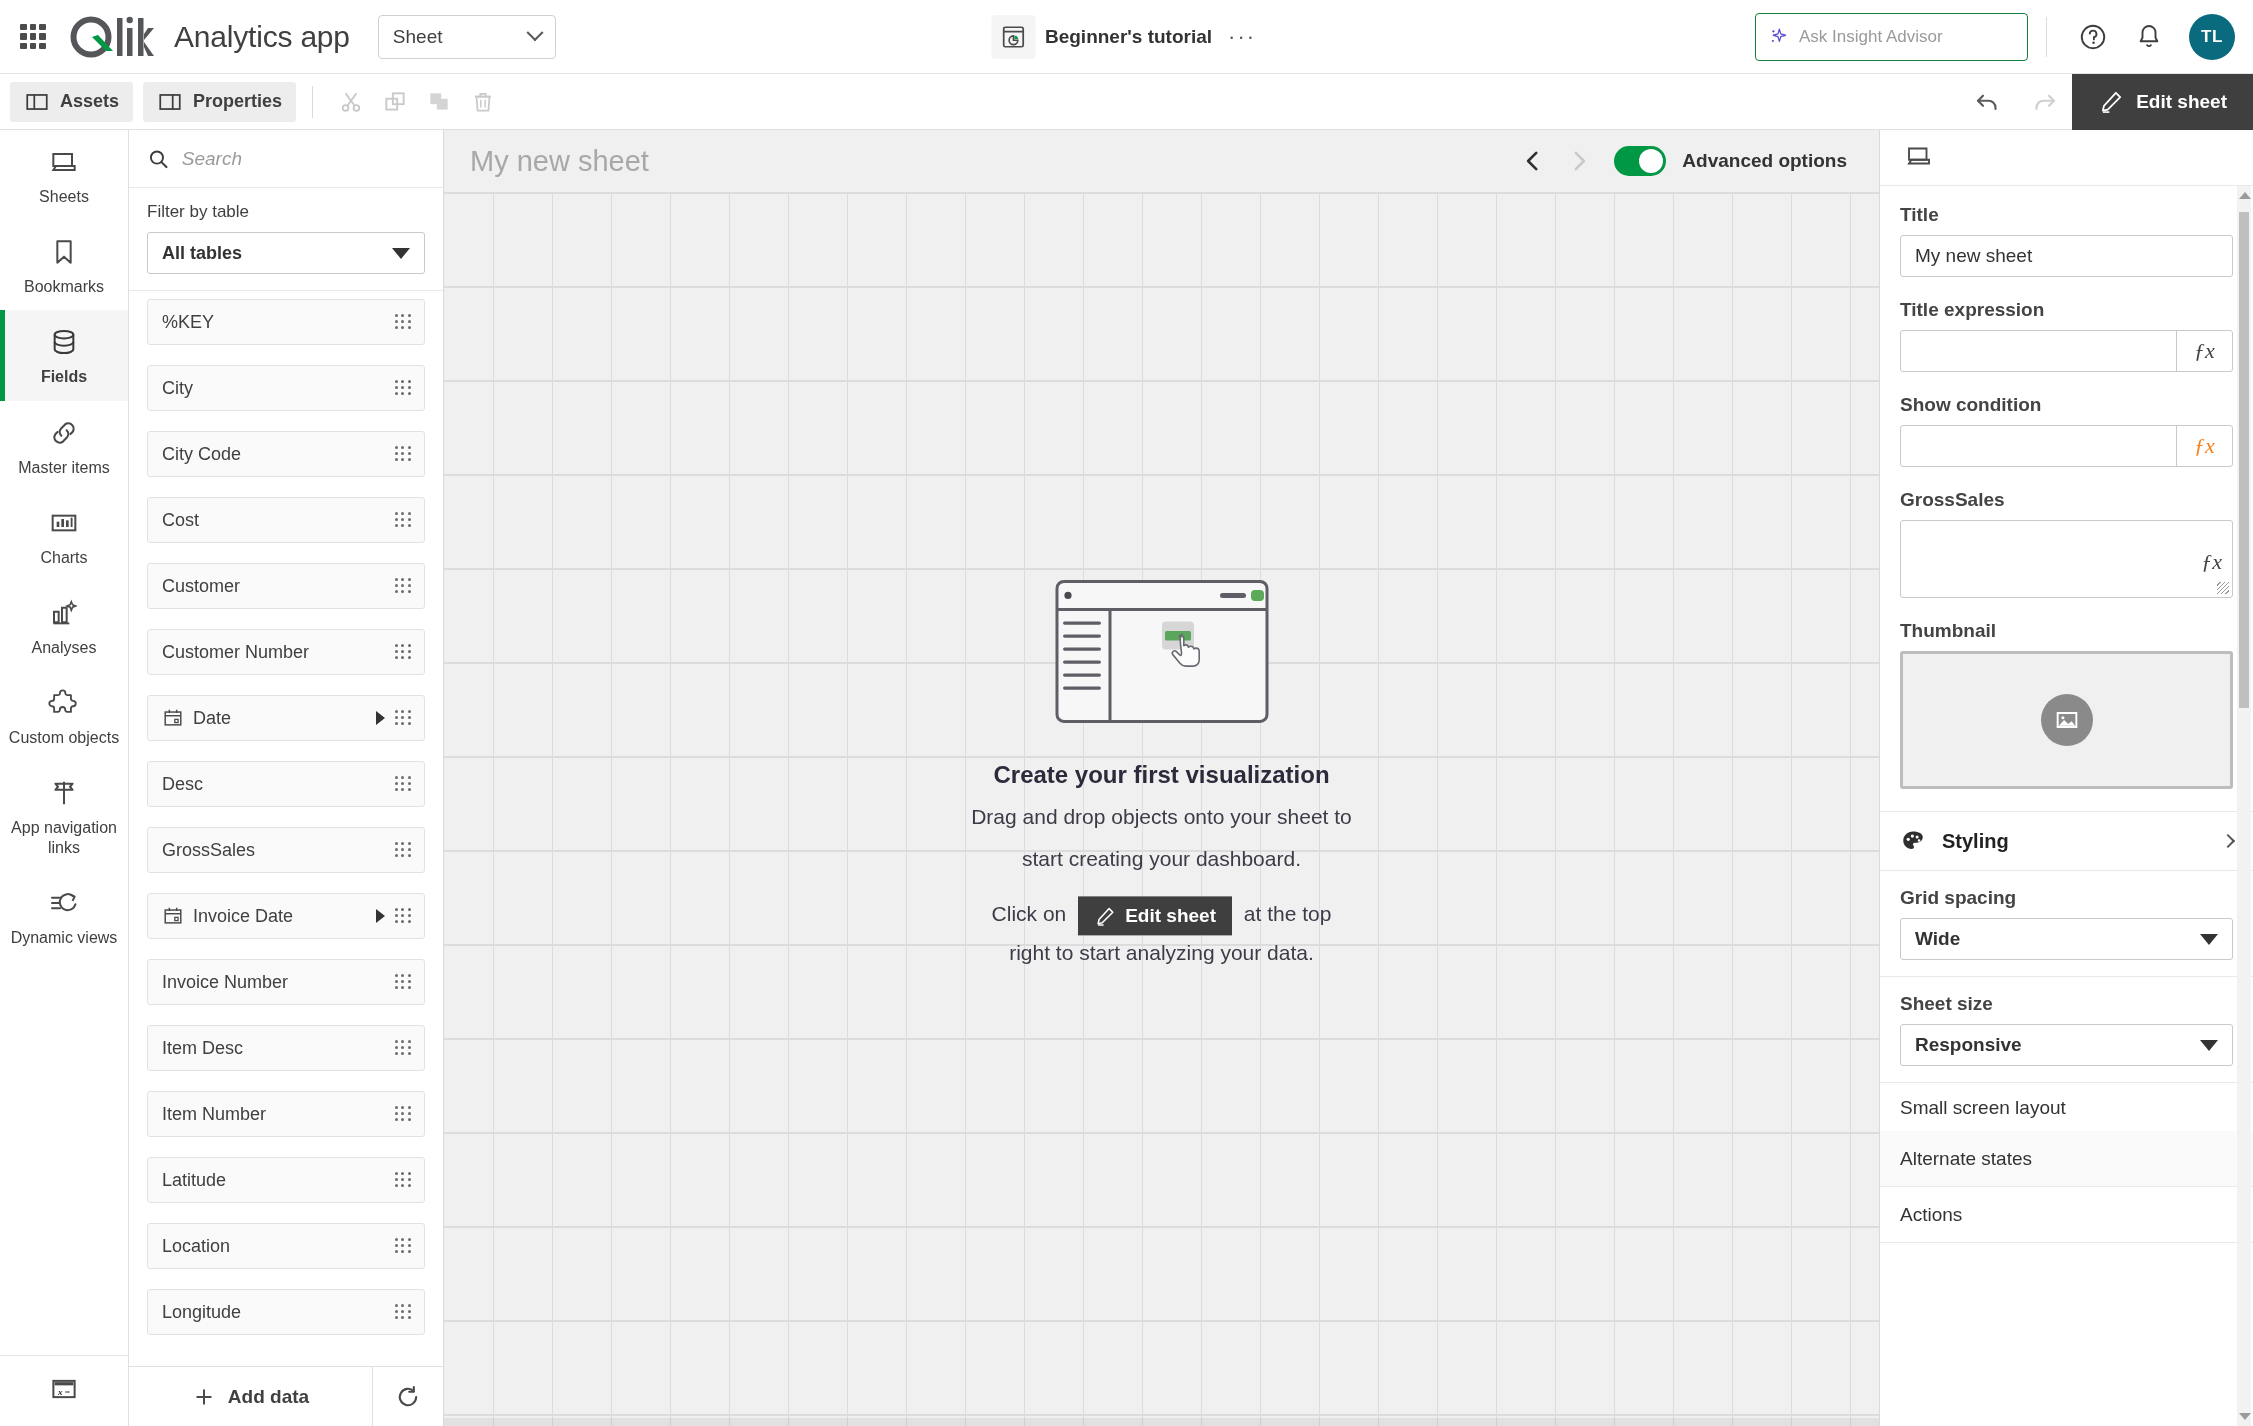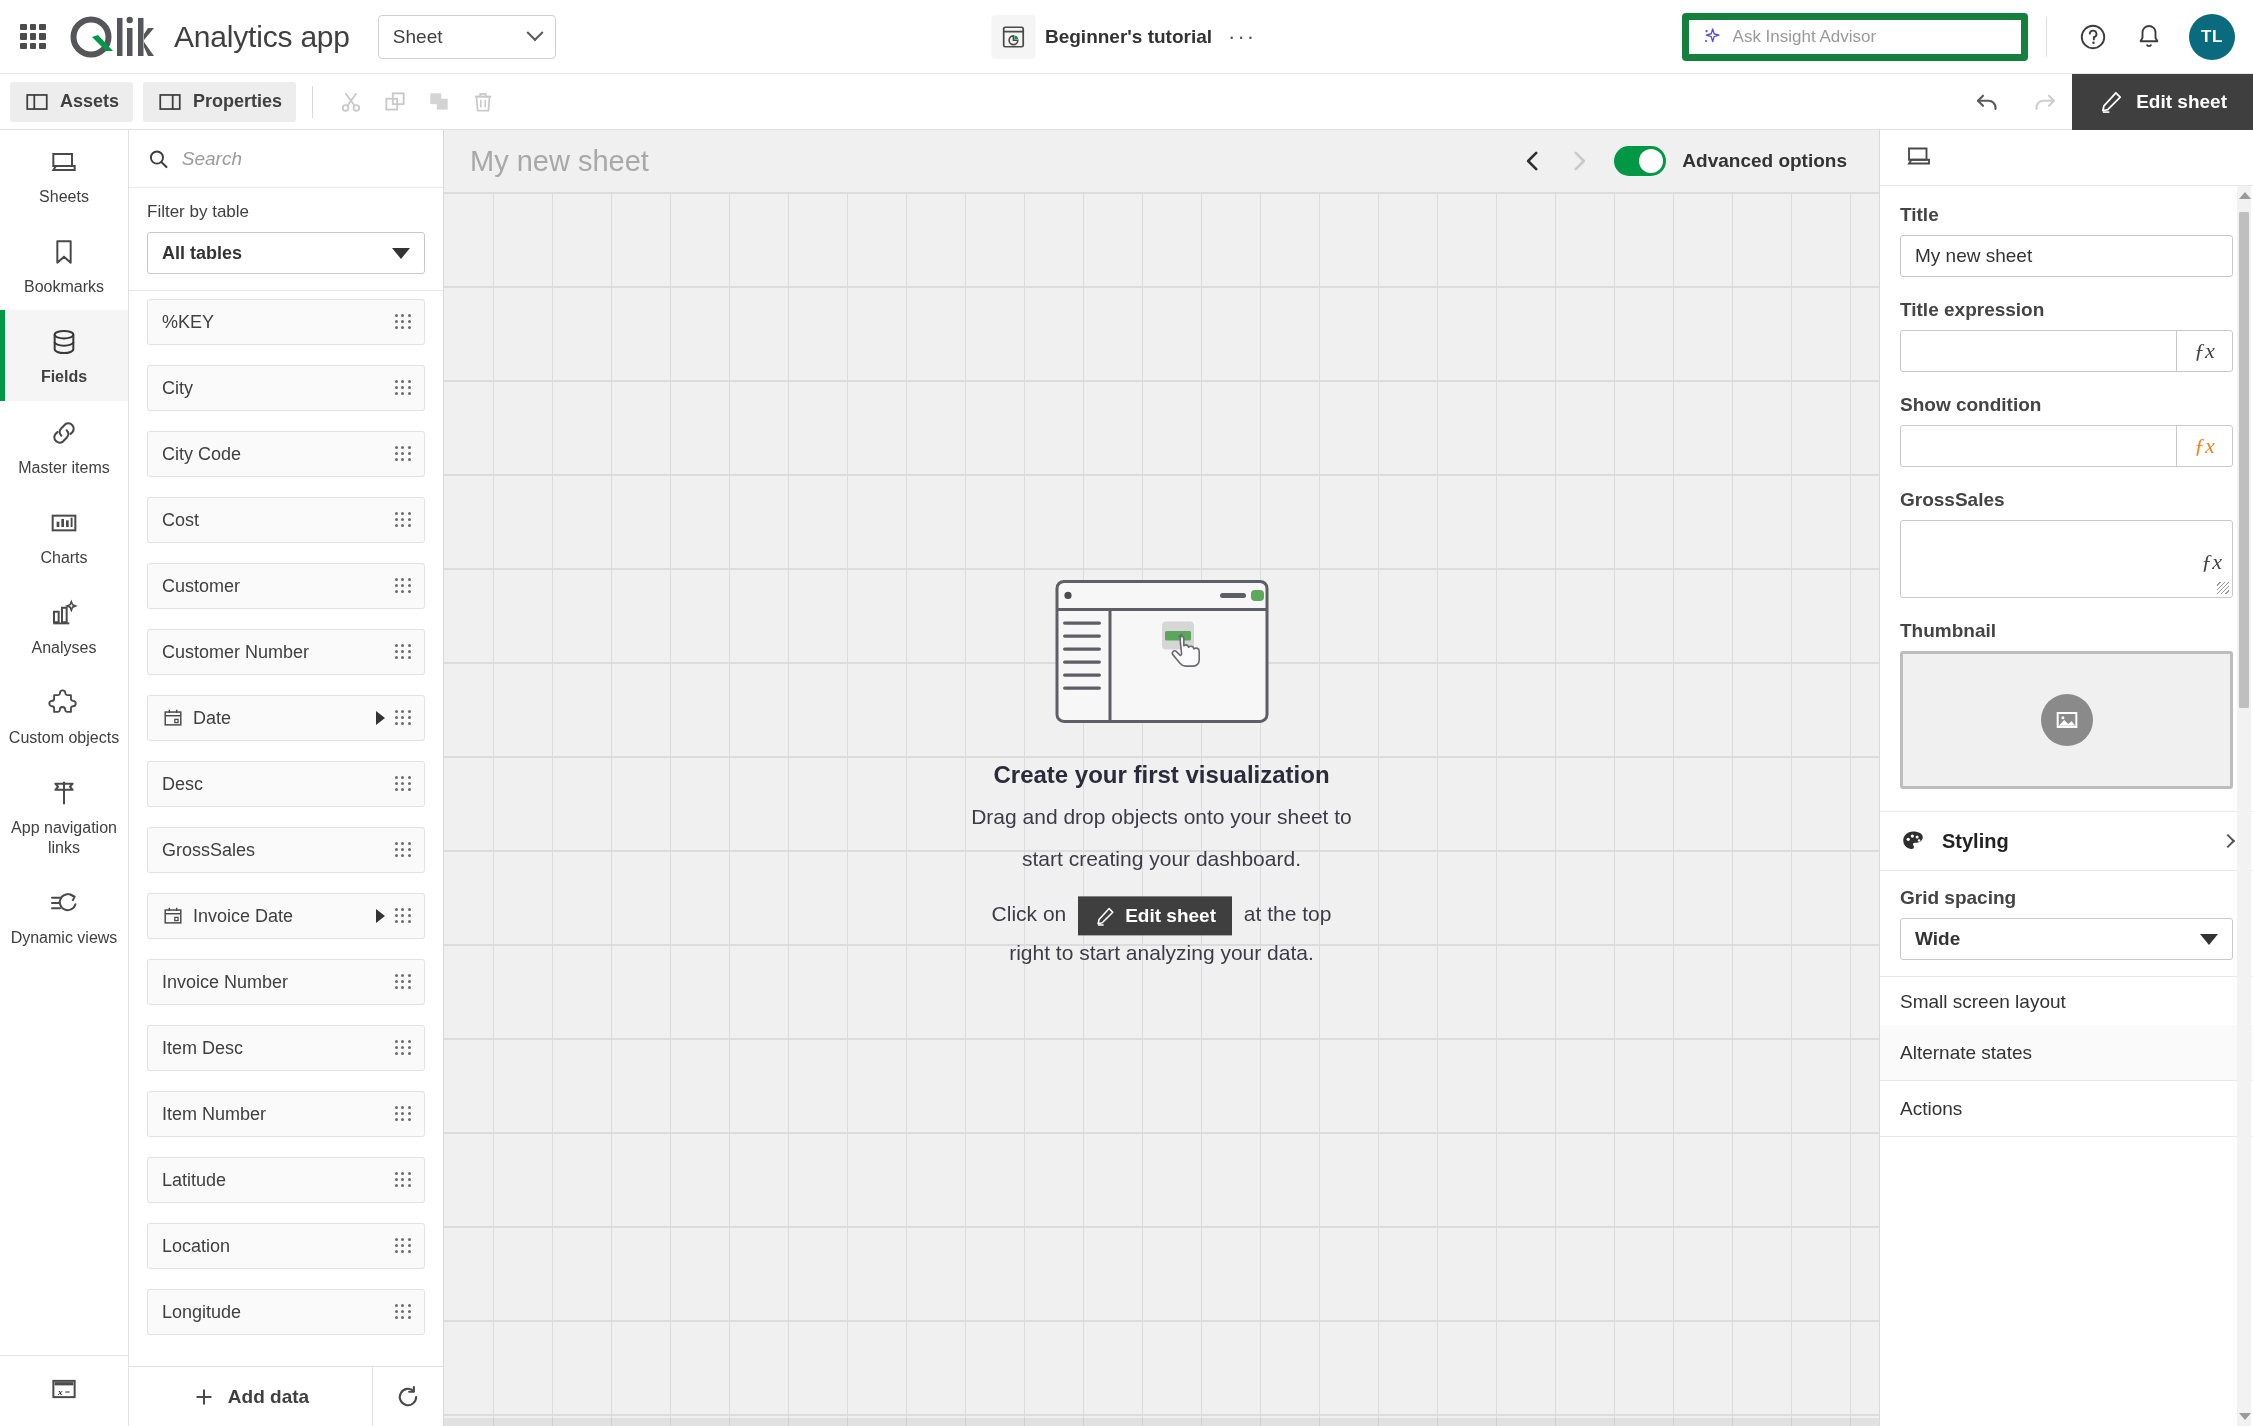--- a/index.html
+++ b/index.html
@@ -49,21 +49,21 @@
     width: 44px; height: 44px; background: #f5f5f5; border-radius: 4px;
     display: flex; align-items: center; justify-content: center;
   }
   .doc-name { font-size: 19px; color: #333; font-weight: 600; white-space: nowrap; }
   .dots-menu { font-size: 22px; color: #555; letter-spacing: 2px; cursor: pointer; padding: 0 6px; line-height: 1; }
 
   .topbar-right {
     margin-left: auto; display: flex; align-items: center; gap: 0; padding-right: 18px;
   }
   .insight-box {
-    width: 346px; height: 48px; border: 7px solid #15803d; border-radius: 4px;
+    width: 273px; height: 48px; border: 1px solid #15803d; border-radius: 4px;
     display: flex; align-items: center; padding: 0 12px; gap: 10px; background:#fff;
   }
   .insight-box input {
     border: none; outline: none; font-size: 17px; color: #404040; width: 100%;
     font-family: "Liberation Sans", sans-serif; background: transparent;
   }
   .insight-box input::placeholder { color: #9a9a9a; }
   .vdiv { width: 1px; height: 40px; background: #dcdcdc; margin: 0 18px; }
   .icon-btn { width: 40px; height: 40px; display:flex; align-items:center; justify-content:center; cursor:pointer; margin:0 8px;}
   .avatar {
@@ -923,20 +923,27 @@
         </div>
 
         <div class="prop-sec">
           <div class="prop-label">Grid spacing</div>
           <div class="sel-input">
             <span>Wide</span>
             <span class="tri-dn"></span>
           </div>
         </div>
 
+        <div class="prop-sec">
+          <div class="prop-label">Sheet size</div>
+          <div class="sel-input">
+            <span>Responsive</span>
+            <span class="tri-dn"></span>
+          </div>
+        </div>
 
         <div class="small-screen-row">Small screen layout</div>
 
         <div class="acc-row" style="margin-top:12px">
           <span>Alternate states</span>
         </div>
         <div class="acc-row plain">
           <span>Actions</span>
         </div>
 

